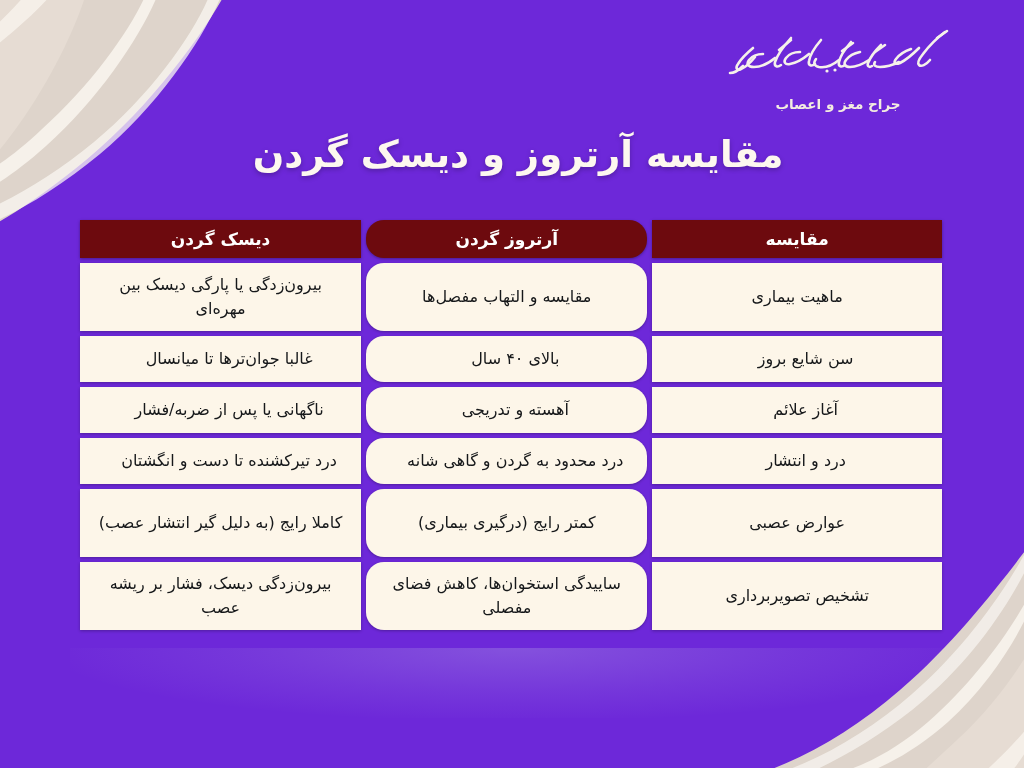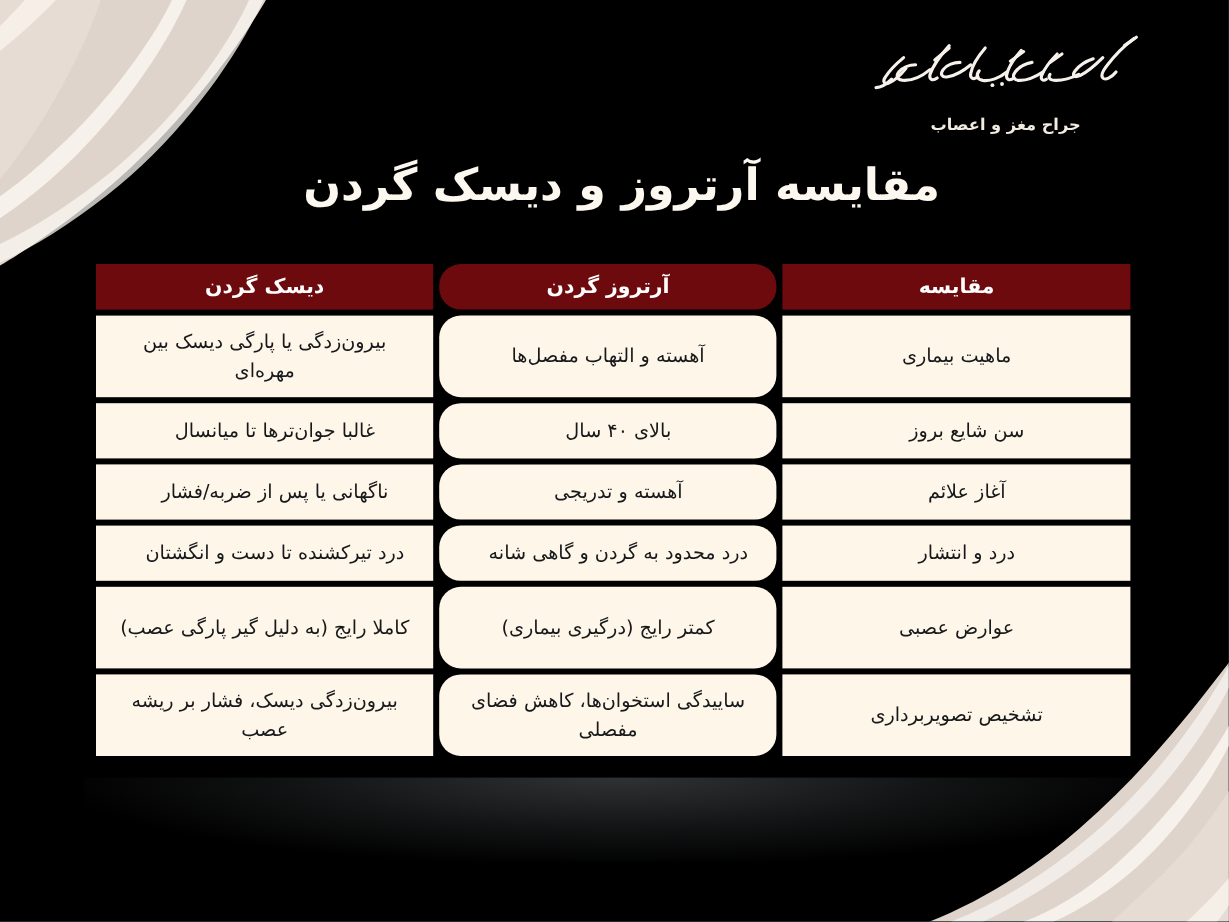--- a/index.html
+++ b/index.html
@@ -8,21 +8,21 @@
   html, body {
     width:1024px; height:768px;
     overflow:hidden;
     background:#264a5e;
     font-family:"DejaVu Sans", sans-serif;
   }
 
   #stage {
     position:relative;
     width:1024px; height:768px;
-    background:#000000;
+    background:#6d28d9;
     overflow:hidden;
   }
 
   
   .deco {
     position:absolute;
     pointer-events:none;
   }
   .deco-tl { top:-6px; left:-10px; }
   .deco-br { bottom:-8px; right:-8px; }
@@ -174,21 +174,21 @@
         <tr>
           <th class="col-label">مقایسه</th>
           <th class="col-arthro">آرتروز گردن</th>
           <th class="col-disc">دیسک گردن</th>
         </tr>
       </thead>
       <tbody>
 
         <tr class="tall">
           <td class="col-label">ماهیت بیماری</td>
-          <td class="col-arthro">آهسته و التهاب مفصل‌ها</td>
+          <td class="col-arthro">مقایسه و التهاب مفصل‌ها</td>
           <td class="col-disc">بیرون‌زدگی یا پارگی دیسک بین مهره‌ای</td>
         </tr>
 
         <tr class="short">
           <td class="col-label">سن شایع بروز</td>
           <td class="col-arthro">بالای ۴۰ سال</td>
           <td class="col-disc">غالبا جوان‌ترها تا میانسال</td>
         </tr>
 
         <tr class="short">
@@ -199,21 +199,21 @@
 
         <tr class="short">
           <td class="col-label">درد و انتشار</td>
           <td class="col-arthro">درد محدود به گردن و گاهی شانه</td>
           <td class="col-disc">درد تیرکشنده تا دست و انگشتان</td>
         </tr>
 
         <tr class="tall">
           <td class="col-label">عوارض عصبی</td>
           <td class="col-arthro">کمتر رایج (درگیری بیماری)</td>
-          <td class="col-disc">کاملا رایج (به دلیل گیر پارگی عصب)</td>
+          <td class="col-disc">کاملا رایج (به دلیل گیر انتشار عصب)</td>
         </tr>
 
         <tr class="tall">
           <td class="col-label">تشخیص تصویربرداری</td>
           <td class="col-arthro">ساییدگی استخوان‌ها، کاهش فضای مفصلی</td>
           <td class="col-disc">بیرون‌زدگی دیسک، فشار بر ریشه عصب</td>
         </tr>
 
       </tbody>
     </table>

